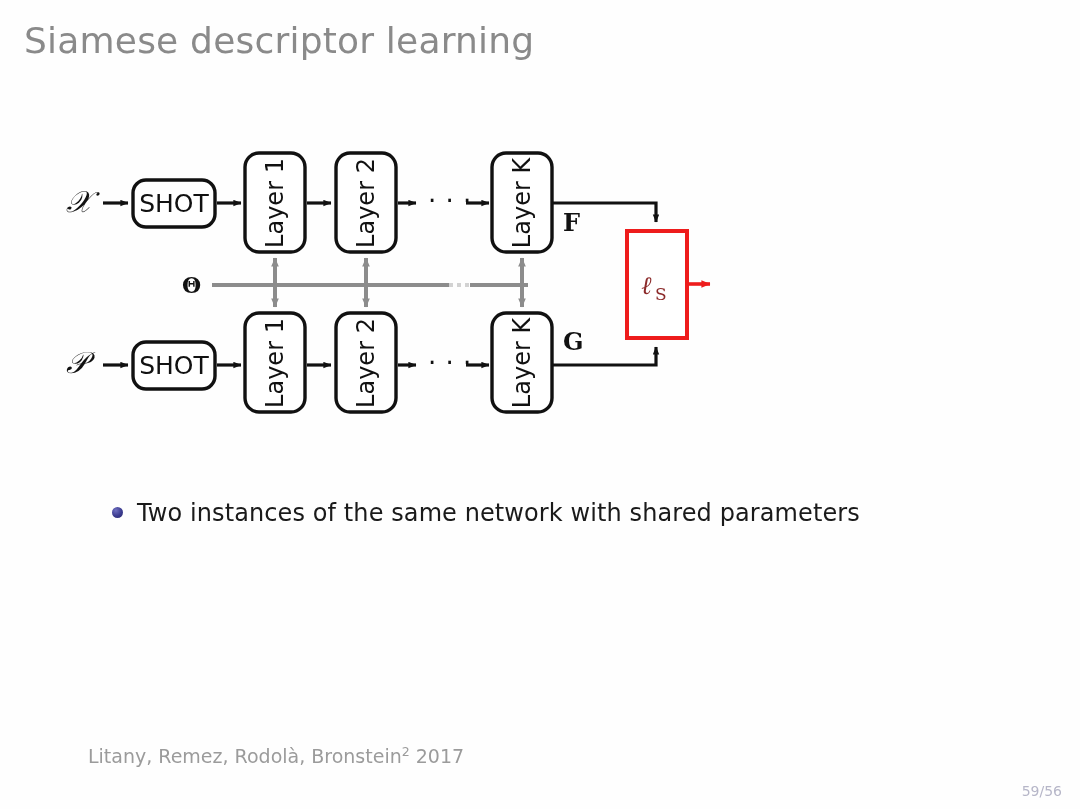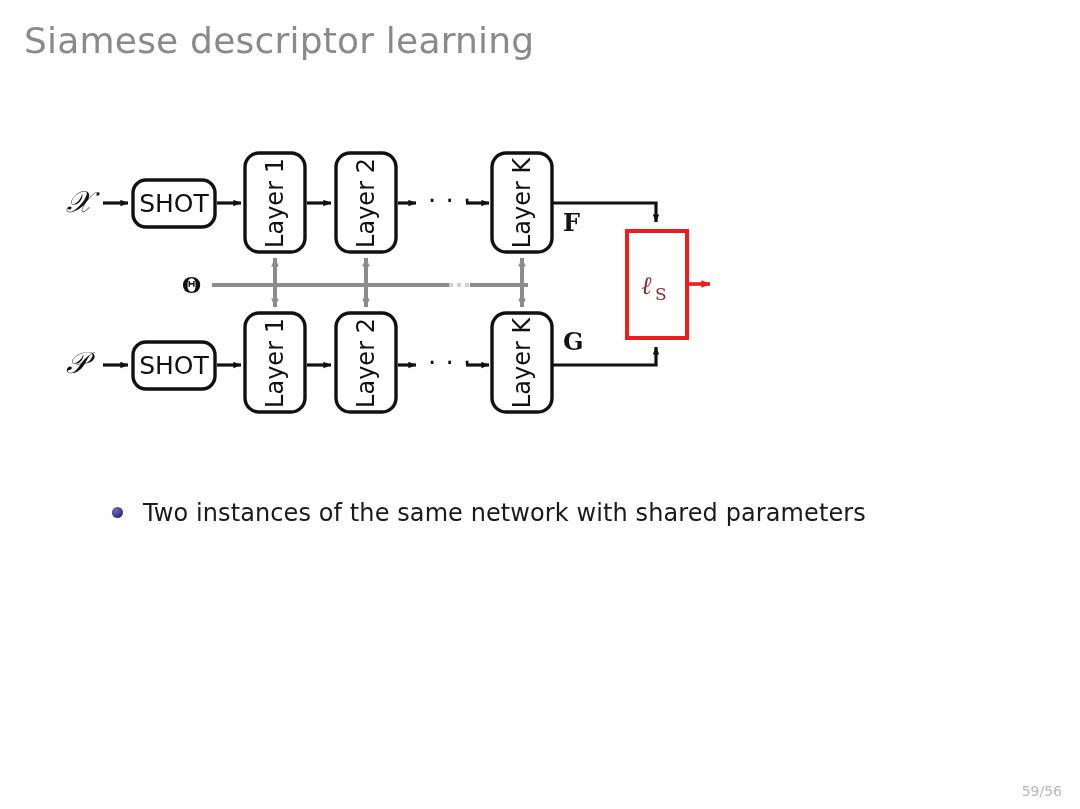--- a/index.html
+++ b/index.html
@@ -44,21 +44,21 @@
   .diagram svg {
     display: block;
   }
   
   .bullet-row {
     position: absolute;
     left: 112px;
     top: 498px;
     display: flex;
     align-items: center;
-    gap: 20px;
+    gap: 14px;
   }
   .bullet-dot {
     width: 11px;
     height: 11px;
     border-radius: 50%;
     background: radial-gradient(circle at 35% 30%, #6f6fc0 0%, #3b3b8f 55%, #2a2a6e 100%);
     flex: 0 0 auto;
   }
   .bullet-text {
     font-family: "DejaVu Sans", sans-serif;
@@ -235,16 +235,20 @@
       <text class="loss-sub" x="655" y="300">S</text>
       <line x1="687" y1="284" x2="710" y2="284" stroke="#ee1c1c" stroke-width="3.6" marker-end="url(#arrowRed)"></line>
     </svg>
   </div>
 
   <div class="bullet-row">
     <span class="bullet-dot"></span>
     <span class="bullet-text">Two instances of the same network with shared parameters</span>
   </div>
 
+  <div class="citation">
+    <span>Litany, Remez, Rodolà, Bronstein</span><sup>2</sup>
+    <span>2017</span>
+  </div>
 
   <div class="page-number">59/56</div>
 
 </div>
 
 </body></html>

